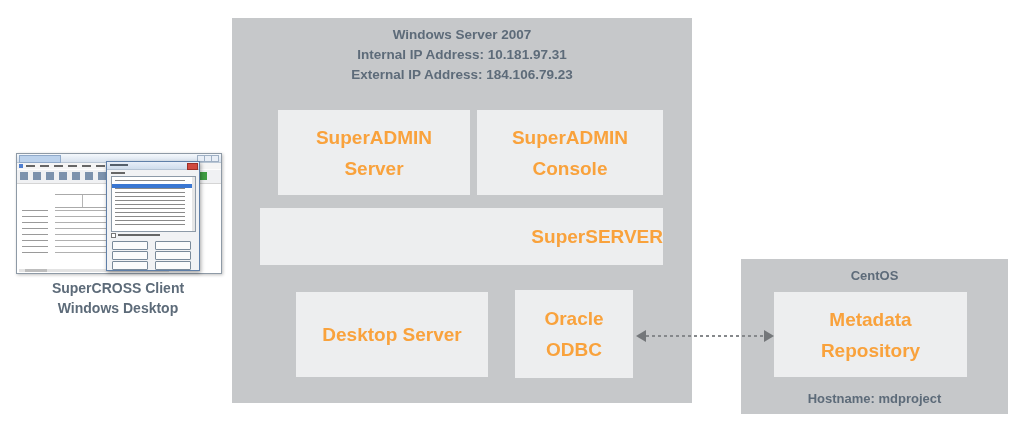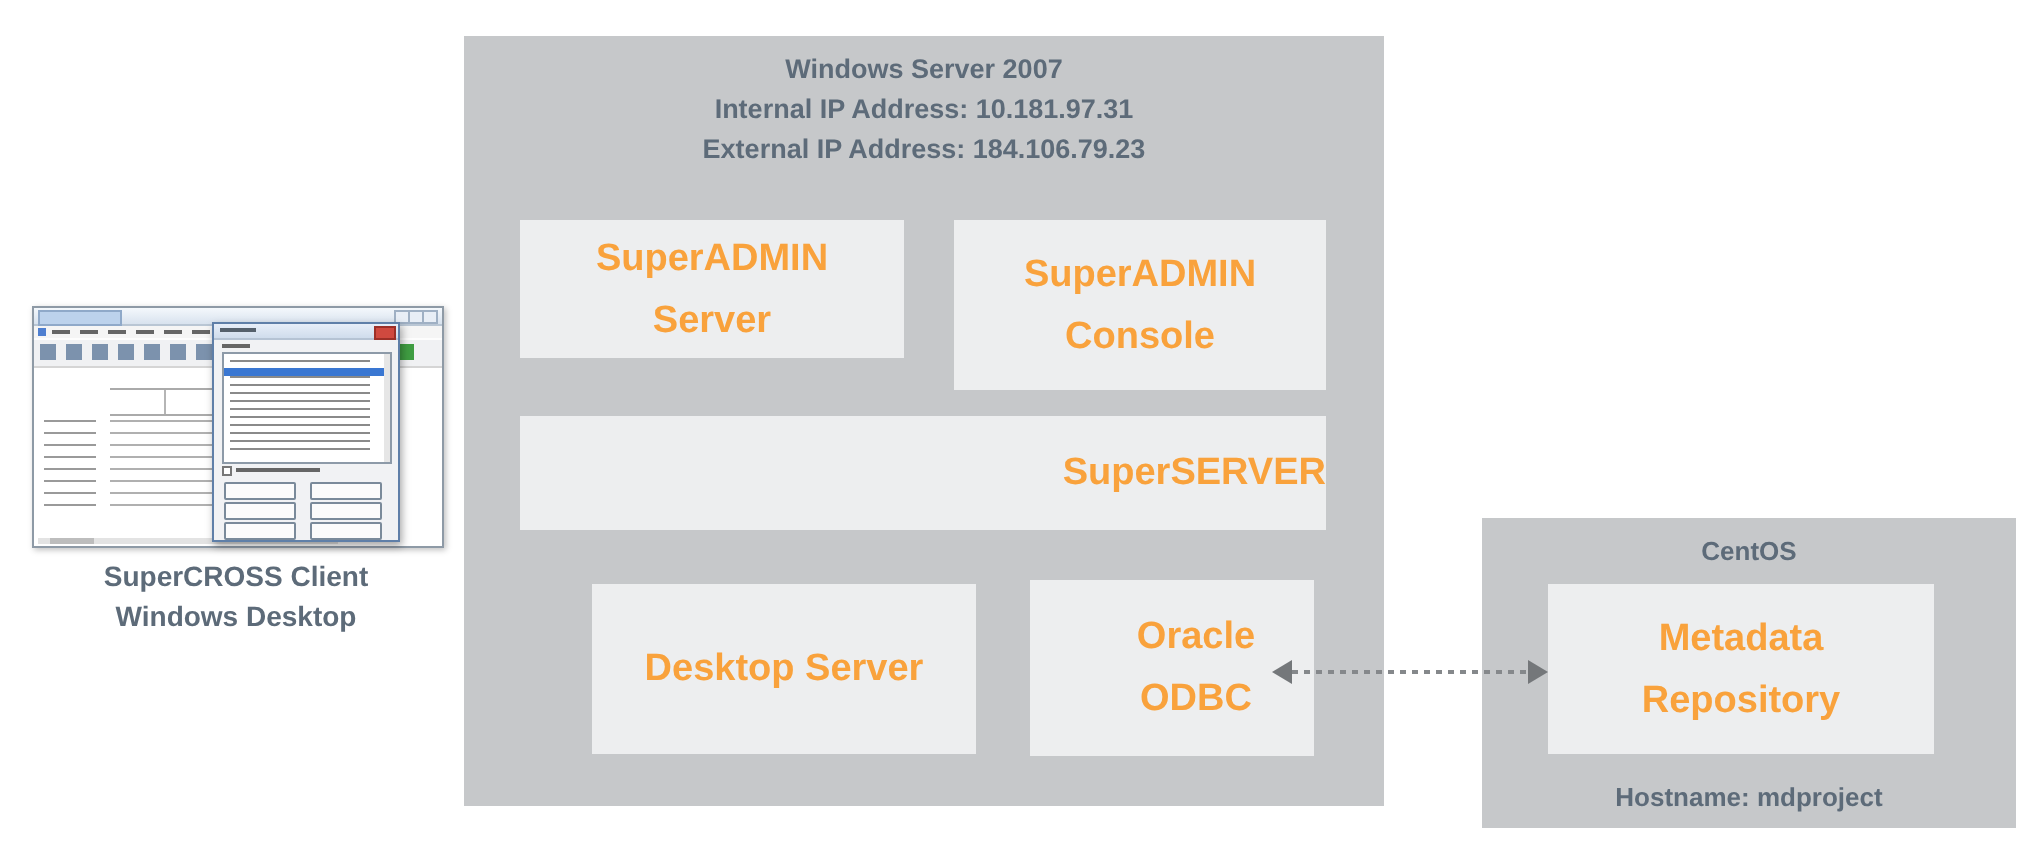--- a/index.html
+++ b/index.html
@@ -17,25 +17,25 @@
     color:#5d6b79;font-weight:bold;font-size:13.5px;line-height:20px;}
   #winserver-header{top:7px;}
   #centos-title{top:7px;font-size:13px;}
   #centos-hostname{position:absolute;left:0;right:0;bottom:8px;text-align:center;
     color:#5d6b79;font-weight:bold;font-size:13px;}
 
   
   .comp-box{position:absolute;background:#edeeef;display:flex;
     align-items:center;justify-content:center;text-align:center;}
   .comp-label{color:#f9a23c;font-weight:bold;font-size:19px;line-height:31px;}
-  #box-superadmin-server {left:28px; top:92px; width:192px;height:69px;}
+  #box-superadmin-server {left:46px; top:92px; width:192px;height:85px;}
   #box-superadmin-console{left:245px;top:92px; width:186px;height:85px;}
   #box-superserver       {left:28px; top:190px;width:403px;height:57px;justify-content:flex-end;}
   #box-metadata-server   {left:64px; top:274px;width:192px;height:85px;}
-  #box-oracle-odbc       {left:283px;top:272px;width:118px;height:88px;padding-left:24px;}
+  #box-oracle-odbc       {left:283px;top:272px;width:118px;height:88px;}
   #box-metadata-repository{left:33px;top:33px; width:193px;height:85px;}
   .wrap150{max-width:150px;}
   .wrap80{max-width:80px;}
   .wrap170{max-width:170px;}
 
   
   #connector{position:absolute;left:646px;top:335px;width:118px;height:2px;
     background:repeating-linear-gradient(to right,#85888b 0 3px,transparent 3px 6px);}
   .arrowhead{position:absolute;width:0;height:0;top:-5px;}
   .arrowhead.left{left:-10px;border-top:6px solid transparent;

